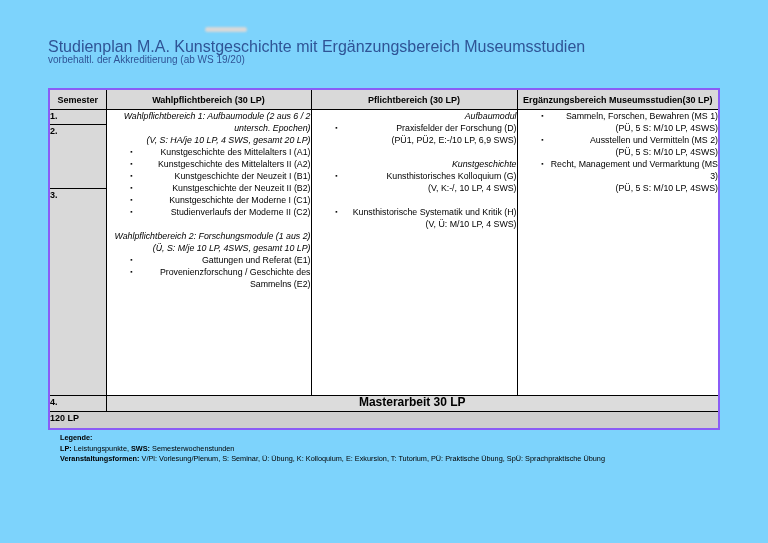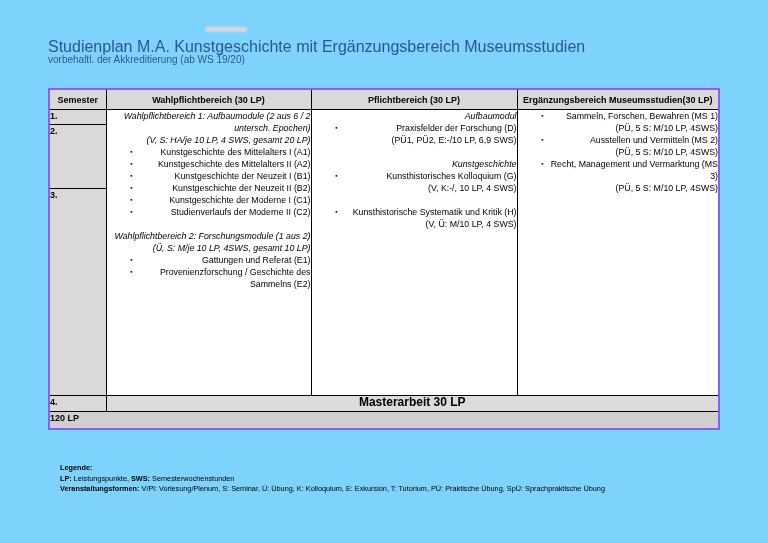--- a/index.html
+++ b/index.html
@@ -23,21 +23,21 @@
   .it{font-style:italic;}
   .gap{height:12px;}
   .bi{display:flex;}
   .bi .bullet{flex:0 0 20px;padding-left:6px;font-size:6.5px;line-height:12px;}
   .bi .txt{flex:1 1 auto;}
   .master{background:#dcdcdc;text-align:center;vertical-align:middle;font-weight:bold;
           font-size:12px;height:15px;}
   .total{background:#cfcfcf;vertical-align:middle;font-weight:bold;
          font-size:9px;height:16px;}
   .legend{position:absolute;left:60px;top:433px;font-size:7.3px;line-height:9.8px;white-space:nowrap;}
-  .legend-heading{font-weight:bold;margin-bottom:1px;margin-top:30px;}
+  .legend-heading{font-weight:bold;margin-bottom:1px;}
   .legend b{font-weight:bold;}
   .footer{position:absolute;left:68px;top:477px;width:652px;margin:0;font-size:9.5px;line-height:14.5px;}
 </style>
 </head>
 <body>
 
 <div class="page">
 
   <div class="smudge"></div>
 

